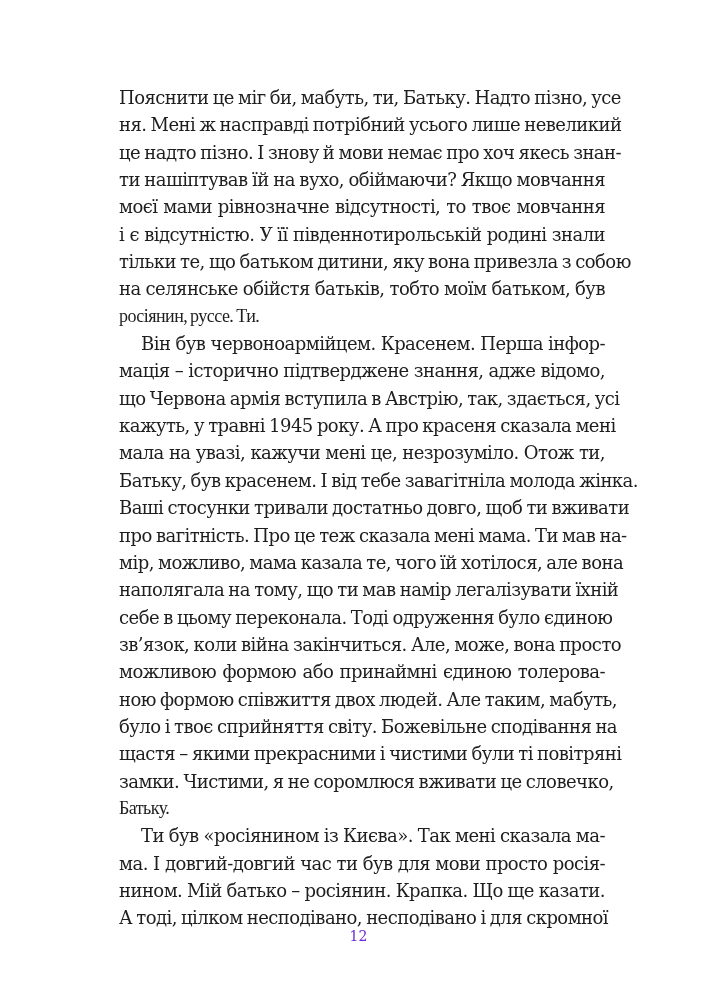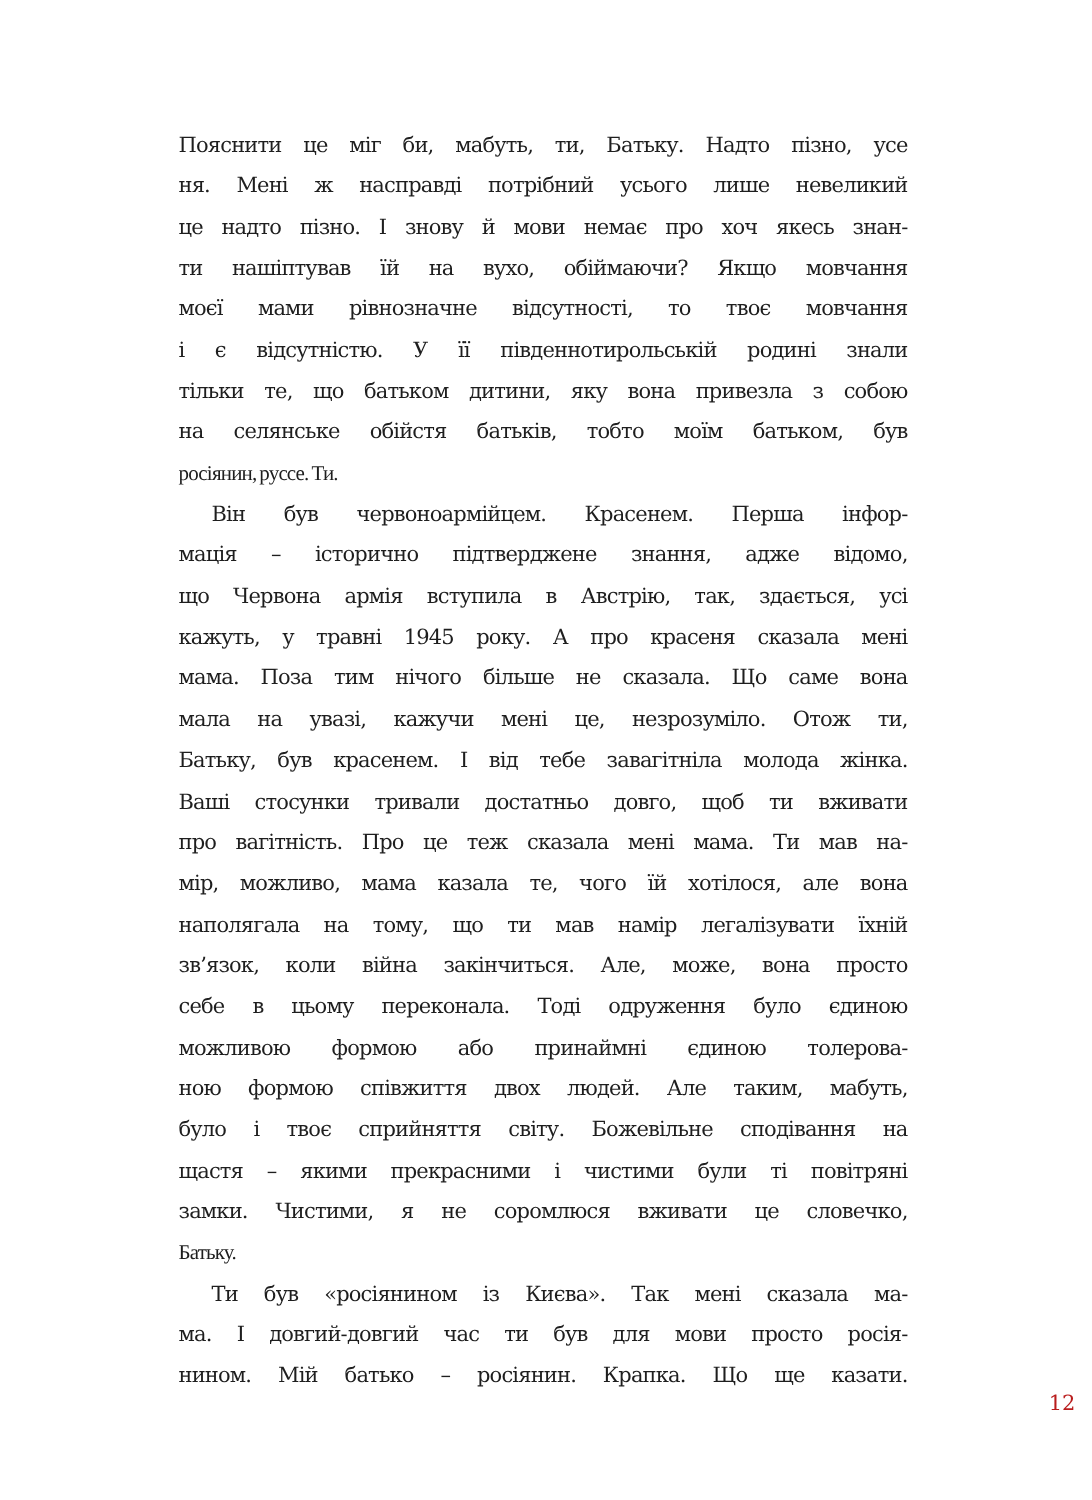--- a/index.html
+++ b/index.html
@@ -7,29 +7,29 @@
     width: 728px; height: 1000px; background: #ffffff;
     position: relative; overflow: hidden;
     font-family: "DejaVu Serif", "Liberation Serif", serif;
     color: #1e1e1e;
   }
   .page-text {
     position: absolute; left: 119px; top: 84px; width: 486px;
   }
   .line {
     display: block; height: 27.35px; line-height: 27.35px;
-    font-size: 14px; white-space: nowrap;
+    font-size: 18px; white-space: nowrap;
     text-align: justify; text-align-last: justify;
     letter-spacing: -0.55px; word-spacing: -1px;
   }
   .line.indent { padding-left: 22px; }
   .line.last { text-align-last: left; font-family: Liberation Serif, serif; }
   .page-number {
     position: absolute; left: 0; width: 717px; top: 928px;
-    text-align: right; font-size: 14px; color: #b91c1c;
+    text-align: center; font-size: 14px; color: #6d28d9;
   }
 </style>
 </head>
 <body>
 
 <div class="page-text">
 
   <div>
     <span class="line">Пояснити це міг би, мабуть, ти, Батьку. Надто пізно, усе</span>
     <span class="line">ня. Мені ж насправді потрібний усього лише невеликий</span>
@@ -40,37 +40,37 @@
     <span class="line">тільки те, що батьком дитини, яку вона привезла з собою</span>
     <span class="line">на селянське обійстя батьків, тобто моїм батьком, був</span>
     <span class="line last">росіянин, руссе. Ти.</span>
   </div>
 
   <div>
     <span class="line indent">Він був червоноармійцем. Красенем. Перша інфор-</span>
     <span class="line">мація – історично підтверджене знання, адже відомо,</span>
     <span class="line">що Червона армія вступила в Австрію, так, здається, усі</span>
     <span class="line">кажуть, у травні 1945 року. А про красеня сказала мені</span>
-    <span class="line">мама. Поза тим нічого більше не сказала. Що саме вона</span>
     <span class="line">мала на увазі, кажучи мені це, незрозуміло. Отож ти,</span>
     <span class="line">Батьку, був красенем. І від тебе завагітніла молода жінка.</span>
     <span class="line">Ваші стосунки тривали достатньо довго, щоб ти вживати</span>
     <span class="line">про вагітність. Про це теж сказала мені мама. Ти мав на-</span>
     <span class="line">мір, можливо, мама казала те, чого їй хотілося, але вона</span>
     <span class="line">наполягала на тому, що ти мав намір легалізувати їхній</span>
+    <span class="line">себе в цьому переконала. Тоді одруження було єдиною</span>
     <span class="line">зв’язок, коли війна закінчиться. Але, може, вона просто</span>
-    <span class="line">себе в цьому переконала. Тоді одруження було єдиною</span>
     <span class="line">можливою формою або принаймні єдиною толерова-</span>
     <span class="line">ною формою співжиття двох людей. Але таким, мабуть,</span>
     <span class="line">було і твоє сприйняття світу. Божевільне сподівання на</span>
     <span class="line">щастя – якими прекрасними і чистими були ті повітряні</span>
     <span class="line">замки. Чистими, я не соромлюся вживати це словечко,</span>
     <span class="line last">Батьку.</span>
   </div>
 
   <div>
     <span class="line indent">Ти був «росіянином із Києва». Так мені сказала ма-</span>
     <span class="line">ма. І довгий-довгий час ти був для мови просто росія-</span>
     <span class="line">нином. Мій батько – росіянин. Крапка. Що ще казати.</span>
+    <span class="line">А тоді, цілком несподівано, несподівано і для скромної</span>
   </div>
 </div>
 
 <div class="page-number">12</div>
 
 </body></html>

